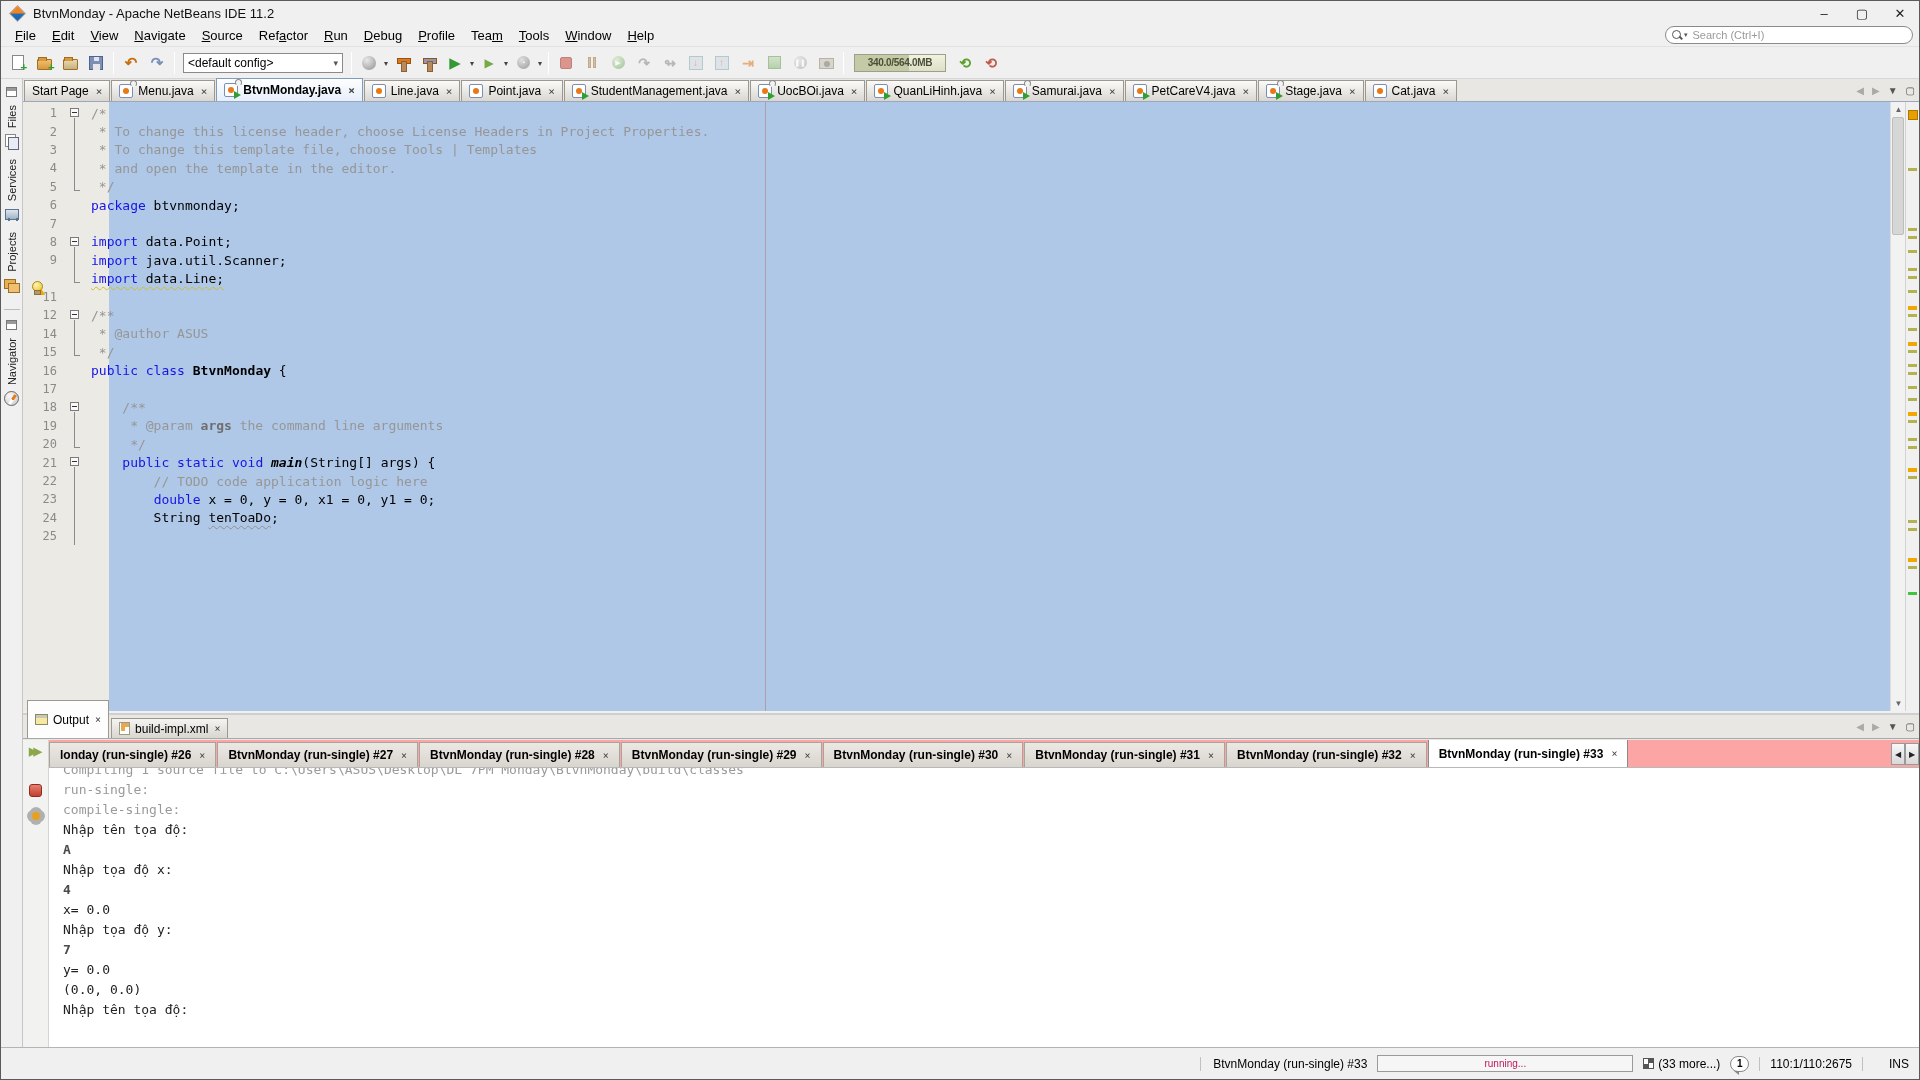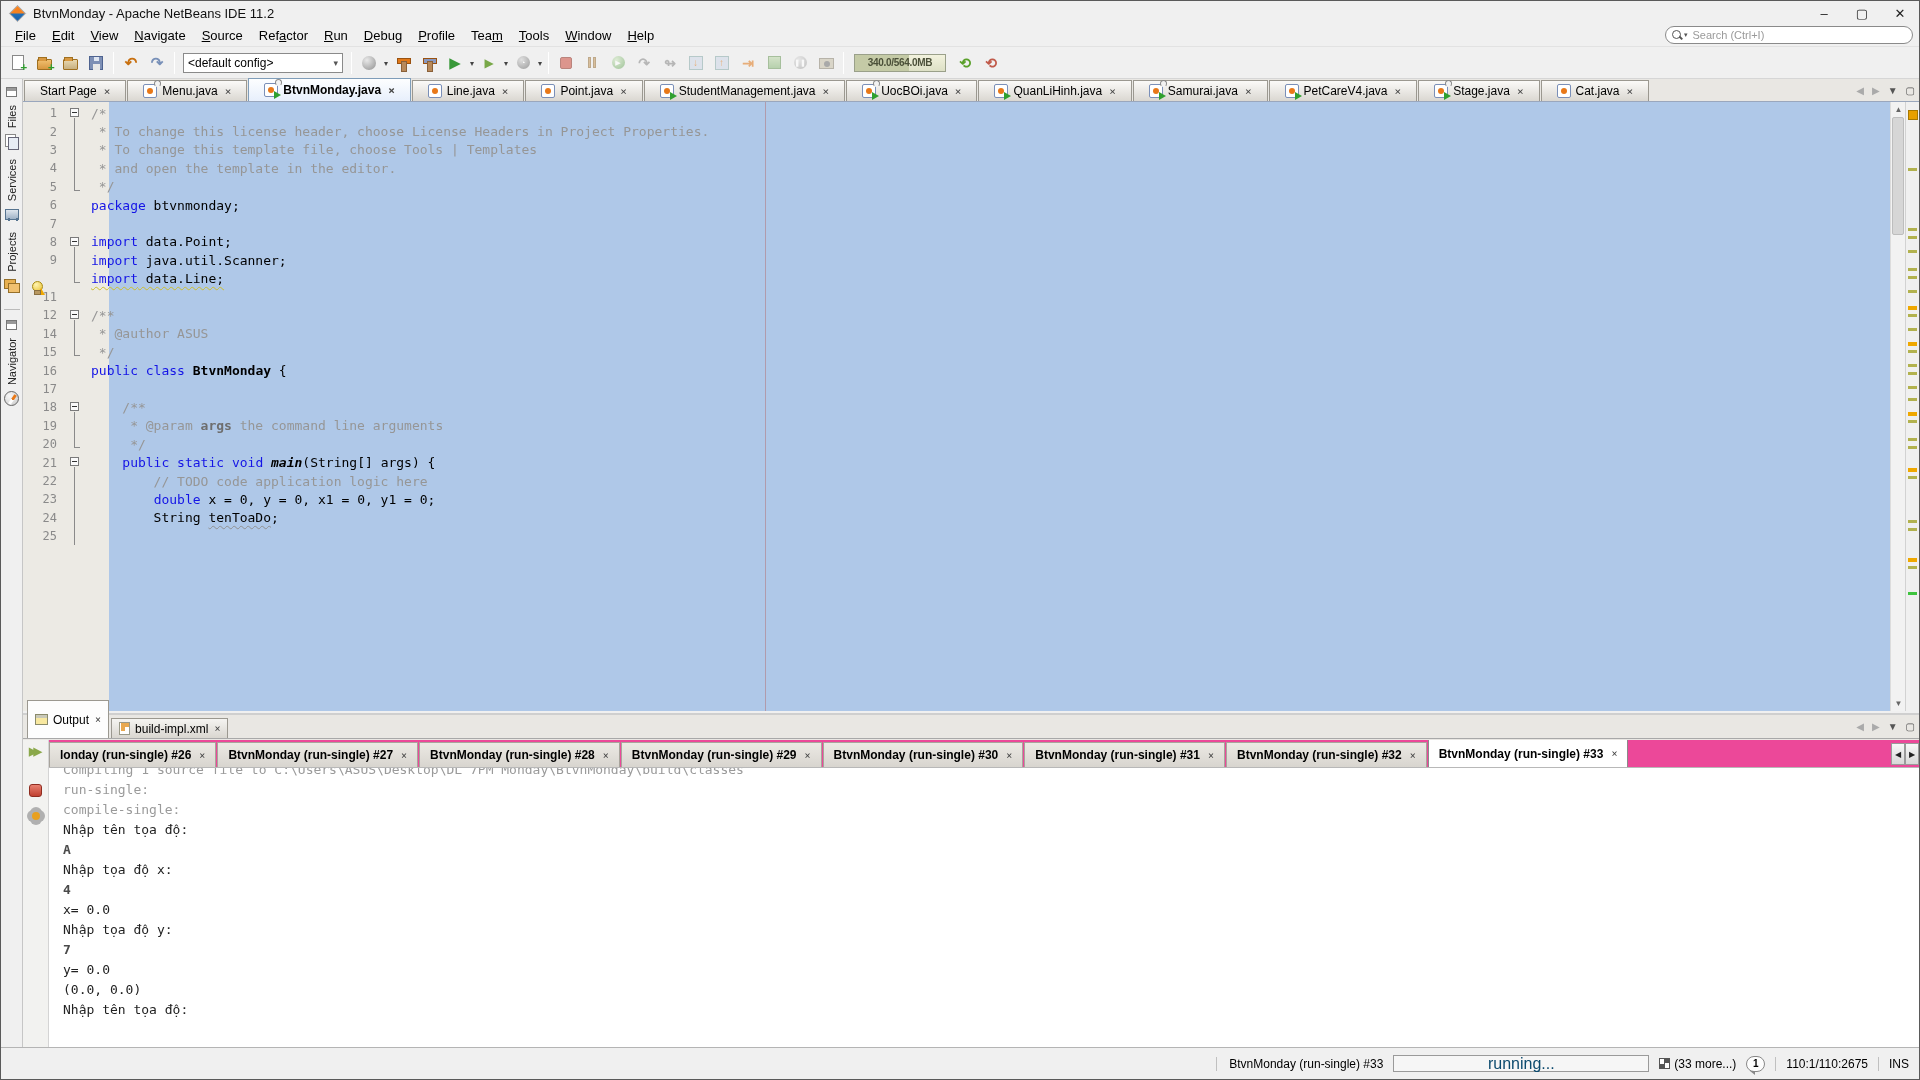--- a/index.html
+++ b/index.html
@@ -71,21 +71,21 @@
 .ri-files::before{content:"";position:absolute;left:1px;top:0;width:9px;height:11px;background:#fff;border:1px solid #888}
 .ri-files::after{content:"";position:absolute;left:4px;top:3px;width:9px;height:11px;background:#e8edf5;border:1px solid #667;}
 .ri-services::before{content:"";position:absolute;left:1px;top:2px;width:12px;height:9px;background:linear-gradient(#dfe6ee,#9fb2c6);border:1px solid #56738f}
 .ri-services::after{content:"";position:absolute;left:4px;top:11px;width:6px;height:3px;border-left:2px solid #56738f;border-right:2px solid #56738f}
 .ri-projects::before{content:"";position:absolute;left:0;top:1px;width:10px;height:8px;background:#e8b050;border:1px solid #96702a}
 .ri-projects::after{content:"";position:absolute;left:4px;top:5px;width:10px;height:8px;background:#f0c070;border:1px solid #96702a}
 .ri-nav{border:1px solid #666;border-radius:50%;background:radial-gradient(circle at 35% 30%,#f8f8f8,#c8c8c8)}
 .ri-nav::before{content:"";position:absolute;left:6px;top:2px;width:3px;height:11px;background:linear-gradient(#e87818 50%,#fff 50%);transform:rotate(35deg)}
 
 #etabs{position:absolute;left:22px;top:78px;right:0;height:23px;background:#e9e7e3;border-bottom:1px solid #9aa7bd;display:flex;align-items:flex-end;padding-left:1px}
-.etab{height:21px;display:flex;align-items:center;padding:0 15px;border:1px solid #9b9890;border-bottom:none;background:linear-gradient(#fbfaf8,#dad7d1);margin-right:1px;font-size:12px;white-space:nowrap}
+.etab{height:21px;display:flex;align-items:center;padding:0 7px;border:1px solid #9b9890;border-bottom:none;background:linear-gradient(#fbfaf8,#dad7d1);margin-right:1px;font-size:12px;white-space:nowrap}
 .etab.active{background:linear-gradient(#fdfeff,#e7effc);height:23px;font-weight:bold;border-color:#7f9db9}
 .etab .close{margin-left:7px;font-size:11px;color:#444;font-family:"DejaVu Sans Mono",monospace}
 .jicon{width:14px;height:14px;position:relative;background:#fff;border:1px solid #7a8fb8;border-radius:2px;margin-right:5px;flex:none}
 .jicon::before{content:"";position:absolute;left:3px;top:3px;width:6px;height:6px;border-radius:50%;background:#e87818}
 .jicon.run::after{content:"";position:absolute;right:-4px;bottom:-3px;border-left:7px solid #2fa02f;border-top:4px solid transparent;border-bottom:4px solid transparent}
 .jicon .curl{position:absolute;right:-5px;top:-5px;width:7px;height:7px;border:1px solid #8a8a8a;border-radius:50%;border-bottom-color:transparent;background:#f2f2f2}
 .tabctrls{margin-left:auto;display:flex;align-items:center;height:100%;padding-right:4px;gap:8px}
 .tc{font-size:10px;color:#555}
 .tc.dim{color:#aaa}
 
@@ -137,43 +137,43 @@
 .xicon{width:11px;height:13px;border:1px solid #998;background:#fff;position:relative;margin-right:5px}
 .xicon::before{content:"";position:absolute;right:0;top:0;border-left:4px solid #e8a850;border-top:4px solid #e8a850;width:4px;height:4px}
 #outcontent{position:absolute;left:0;top:25px;right:0;bottom:0;display:flex}
 #ctools{width:26px;background:#f2f2f0;border-right:1px solid #d4d4d4;display:flex;flex-direction:column;align-items:center;flex:none}
 .cticon{margin-top:5px}
 .ct-rerun{color:#8aa84a;font-size:11px;letter-spacing:-4px;padding-right:4px;font-weight:bold}
 .ct-stop{width:13px;height:13px;border-radius:3px;background:linear-gradient(#e88070,#c04030);border:1px solid #8f2c20;margin-top:26px}
 .ct-gear{width:14px;height:14px;border-radius:50%;background:#b0b0b0;position:relative;margin-top:12px;box-shadow:0 -3px 0 -1px #b0b0b0,0 3px 0 -1px #b0b0b0,-3px 0 0 -1px #b0b0b0,3px 0 0 -1px #b0b0b0}
 .ct-gear::before{content:"";position:absolute;left:3px;top:3px;width:8px;height:8px;border-radius:50%;background:#e8a020}
 #outright{flex:1;display:flex;flex-direction:column;min-width:0;position:relative}
-#runstrip{height:28px;background:#ec4899;border-bottom:1px solid #b8b8b8;display:flex;align-items:flex-end;position:relative}
+#runstrip{height:28px;background:#fca5a5;border-bottom:1px solid #b8b8b8;display:flex;align-items:flex-end;position:relative}
 .rtab{height:25px;display:flex;align-items:center;padding:0 10px;border:1px solid #a8a49c;border-bottom:none;background:linear-gradient(#ece9e4,#d8d5cf);margin-right:1px;font-size:12px;font-weight:bold;white-space:nowrap}
 .rtab.active{background:#fff;height:28px;border-color:#8a8a8a}
 .rtab .close{margin-left:8px;font-size:10px;font-weight:normal;color:#444;font-family:"DejaVu Sans Mono",monospace}
 #runscroll{position:absolute;right:0;top:3px;display:flex}
 .rsbtn{width:14px;height:22px;border:1px solid #9a9a9a;background:linear-gradient(#f8f8f8,#d8d8d8);display:flex;align-items:center;justify-content:center;font-size:8px;color:#222}
 #console{flex:1;background:#fff;overflow:hidden;position:relative}
 #clines{position:absolute;left:14px;top:0;right:0}
 .cline{font:13px "DejaVu Sans Mono",monospace;height:20px;display:flex;align-items:center;white-space:pre;color:#222}
 .cline.ant{color:#9a9a9a}
 .cline.in{color:#4a4a4a;font-weight:bold}
 .cline.clip{margin-top:-9px}
 
 #statusbar{position:absolute;left:0;right:0;bottom:0;height:32px;background:#f0f0f0;border-top:1px solid #b4b4b4;display:flex;align-items:center;justify-content:flex-end;padding:0 8px;gap:10px;font-size:12px}
 #sb-task{border-left:1px solid #c0c0c0;padding-left:12px}
 #sb-progress{width:256px;height:17px;border:1px solid #9a9a9a;background:#f6f6f6;display:flex;align-items:center;justify-content:center}
-#sb-progress span{color:#0c4a6e;font-size:16px}
+#sb-progress span{color:#be185d;font-size:10px}
 #sb-more{display:flex;align-items:center;gap:4px}
 .gridicon{width:11px;height:11px;background:conic-gradient(#555 25%,#fff 25% 50%,#555 50% 75%,#fff 75%);border:1px solid #555}
 #sb-bubble{width:19px;height:16px;border:1px solid #888;border-radius:8px;background:#fdfdfd;display:flex;align-items:center;justify-content:center;font-size:10px;font-weight:bold;position:relative}
 #sb-bubble::after{content:"";position:absolute;left:3px;bottom:-4px;border-left:5px solid transparent;border-top:4px solid #888}
 #sb-caret{border-left:1px solid #c0c0c0;padding-left:10px}
-#sb-ins{border-left:1px solid #c0c0c0;padding-left:10px;padding-right:2px}
+#sb-ins{border-left:1px solid #c0c0c0;padding-left:26px;padding-right:2px}
 </style>
 </head>
 <body>
 
 <div id="app">
   <div id="titlebar">
     <div id="nblogo"></div>
     <span id="apptitle">BtvnMonday - Apache NetBeans IDE 11.2</span>
     <div id="wincontrols">
       <div class="winbtn">–</div>

